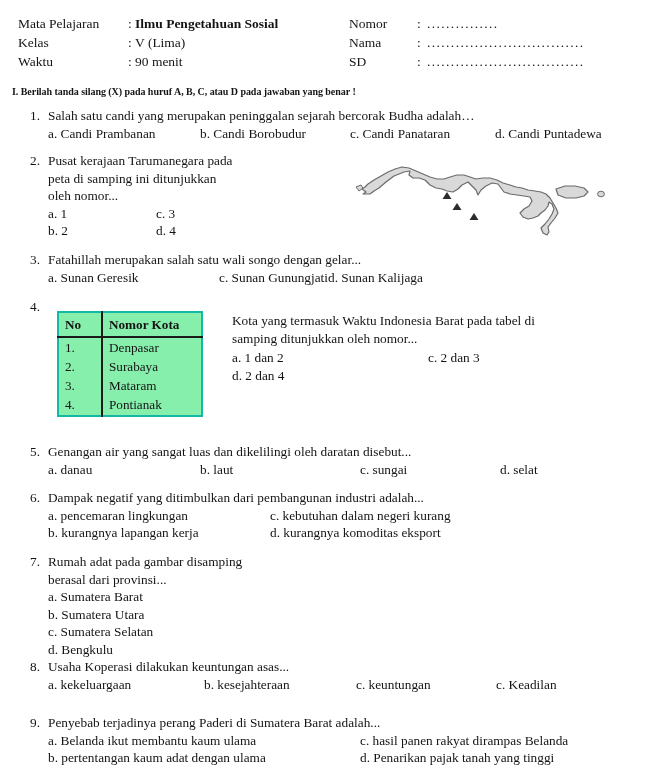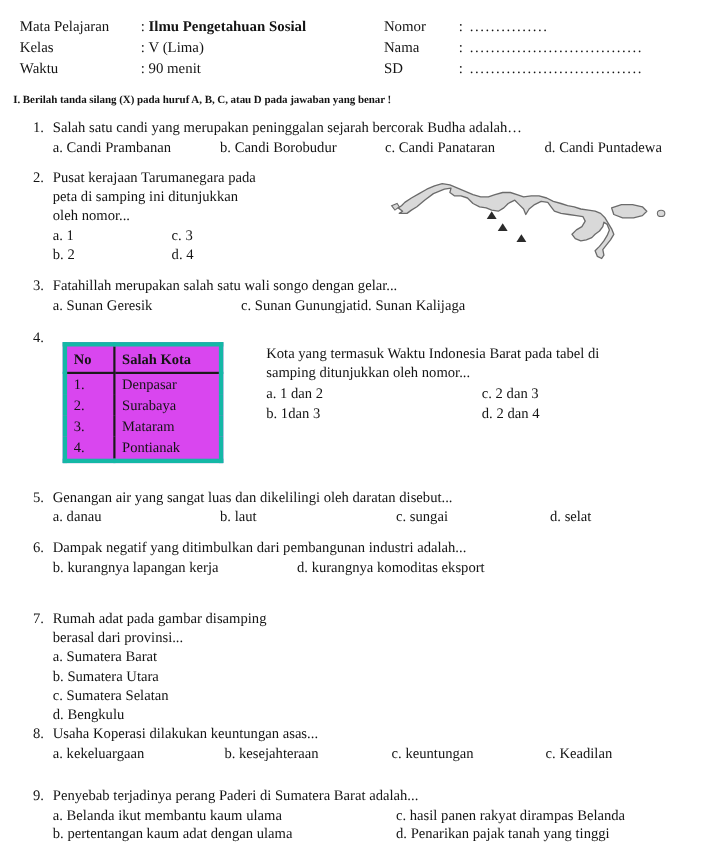--- a/index.html
+++ b/index.html
@@ -133,24 +133,24 @@
 
   
   .tbl-wrap {
     position: absolute;
     left: 57px;
     top: 311px;
     width: 146px;
   }
   table.kota {
     border-collapse: collapse;
-    border: 4px solid #14b8a6;
+    border: 2px solid #14b8a6;
     font-size: 13.2px;
     width: 146px;
-    background: #d946ef;
+    background: #86efac;
   }
   table.kota th,
   table.kota td {
     border: 1px solid #1a1a1a;
     padding: 1px 6px;
     text-align: left;
     line-height: 17px;
     height: 17px;
   }
   table.kota thead th {
@@ -172,21 +172,20 @@
     padding-bottom: 2px;
   }
 
   .q4-text {
     position: absolute;
     left: 232px;
     top: 312px;
     font-size: 13.3px;
     line-height: 17.5px;
     width: 400px;
-    margin-left: 10px;
   }
   .q4-opts {
     margin-top: 2px;
   }
   .q4-opts .row {
     display: flex;
   }
   .q4-opts .c1 {
     flex: 0 0 196px;
     white-space: nowrap;
@@ -305,21 +304,21 @@
 
   <div class="q" style="left:18px; top:298px;">
     <span class="q-num">4.</span>
   </div>
 
   <div class="tbl-wrap">
     <table class="kota">
       <thead>
         <tr>
           <th class="col-no">No</th>
-          <th>Salah Kota</th>
+          <th>Nomor Kota</th>
         </tr>
       </thead>
       <tbody>
         <tr>
           <td class="col-no">1.</td>
           <td>Denpasar</td>
         </tr>
         <tr>
           <td class="col-no">2.</td>
           <td>Surabaya</td>
@@ -338,21 +337,20 @@
 
   <div class="q4-text">
     <div>Kota yang termasuk Waktu Indonesia Barat pada tabel di</div>
     <div>samping ditunjukkan oleh nomor...</div>
     <div class="q4-opts">
       <div class="row">
         <span class="c1">a.   1 dan 2</span>
         <span class="c2">c.  2 dan  3</span>
       </div>
       <div class="row">
-        <span class="c1">b.   1dan 3</span>
         <span class="c2">d.  2 dan 4</span>
       </div>
     </div>
   </div>
 
   <div class="q" style="left:18px; top:443px; width:616px;">
     <span class="q-num">5.</span>
     <div class="q-body">
       <div class="q-stem">Genangan air yang sangat luas dan dikelilingi oleh daratan disebut...</div>
       <div class="opt-row">
@@ -361,20 +359,24 @@
         <span class="op" style="flex:0 0 140px;">c. sungai</span>
         <span class="op">d. selat</span>
       </div>
     </div>
   </div>
 
   <div class="q" style="left:18px; top:489px; width:616px;">
     <span class="q-num">6.</span>
     <div class="q-body">
       <div class="q-stem">Dampak negatif yang ditimbulkan dari pembangunan industri adalah...</div>
+      <div class="opt-row">
+        <span class="op" style="flex:0 0 222px;">a. pencemaran lingkungan</span>
+        <span class="op">c. kebutuhan dalam negeri kurang</span>
+      </div>
       <div class="opt-row">
         <span class="op" style="flex:0 0 222px;">b. kurangnya lapangan kerja</span>
         <span class="op">d. kurangnya komoditas eksport</span>
       </div>
     </div>
   </div>
 
   <div class="q" style="left:18px; top:553px; width:330px;">
     <span class="q-num">7.</span>
     <div class="q-body">

